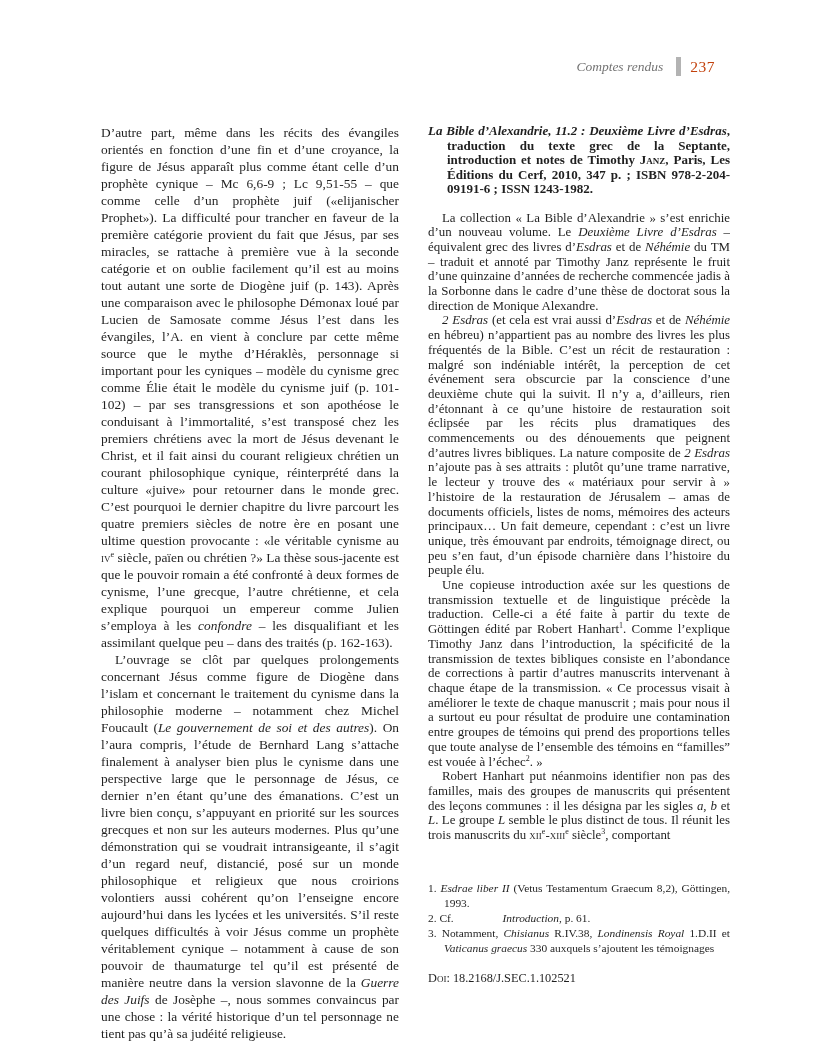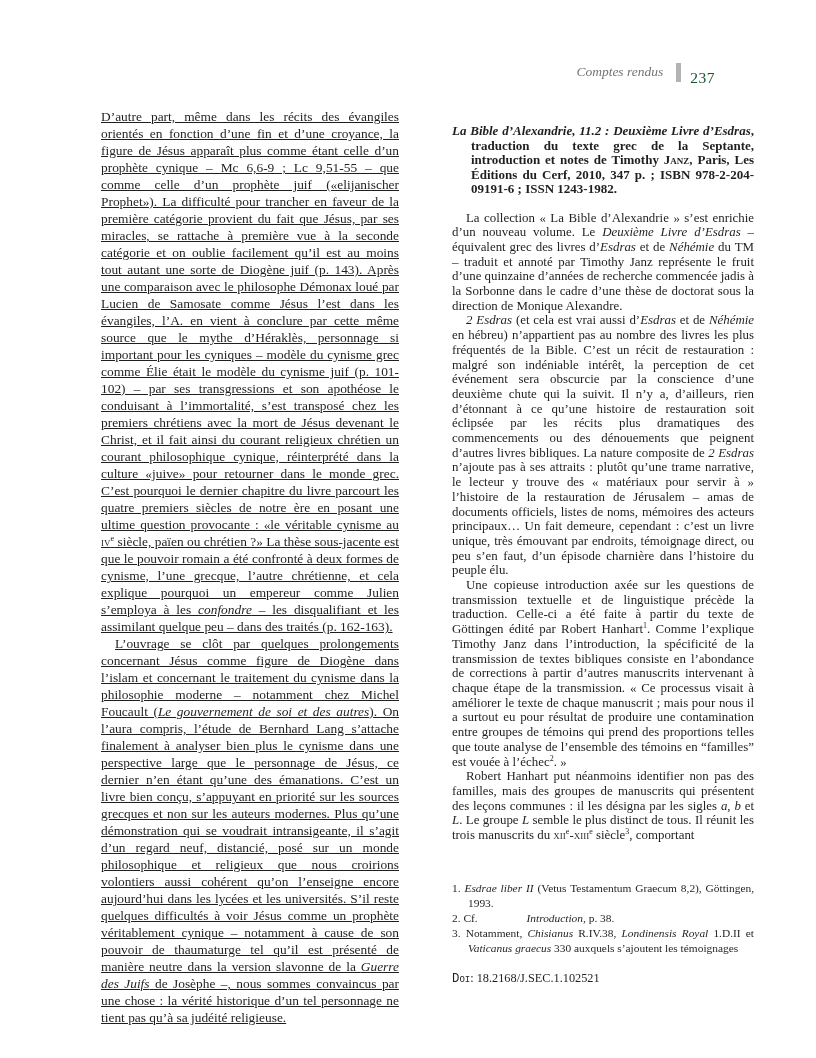--- a/index.html
+++ b/index.html
@@ -12,25 +12,25 @@
     color:#1f1f1f;
     overflow:hidden;
   }
   .running-head {
     position:absolute;
     top:57px; right:101px;
     display:flex; align-items:center;
   }
   .rh-title { font-style:italic; font-size:13.5px; color:#737373; }
   .rh-bar { display:inline-block; width:5px; height:19px; background:#b3b3b3; margin:0 9px 0 13px; }
-  .rh-num { font-size:15.5px; color:#14532d; letter-spacing:0.5px;margin-top:12px; }
+  .rh-num { font-size:15.5px; color:#c2410c; letter-spacing:0.5px; }
 
   .col { position:absolute; text-align:justify; }
-  .col-left  { left:101px; top:108px; width:298px; font-size:13.4px; line-height:17px;text-decoration:underline; }
-  .col-right { left:452px; top:124px; width:302px; font-size:12.9px; line-height:14.7px; }
+  .col-left  { left:101px; top:124px; width:298px; font-size:13.4px; line-height:17px; }
+  .col-right { left:428px; top:124px; width:302px; font-size:12.9px; line-height:14.7px; }
 
   p { margin:0; }
   .indent { text-indent:14px; }
 
   .heading {
     font-weight:bold;
     font-size:13px;
     line-height:14.5px;
     padding-left:19px;
     text-indent:-19px;
@@ -61,20 +61,20 @@
 
   <div class="col col-right">
     <p class="heading"><span style="font-weight: bold; font-style: italic;">La Bible d’Alexandrie, 11.2 : Deuxième Livre d’Esdras</span><span style="font-weight: bold;">, traduction du texte grec de la Septante, introduction et notes de Timothy </span><span style="font-weight: bold; font-variant: small-caps;">Janz</span><span style="font-weight: bold;">, Paris, Les Éditions du Cerf, 2010, 347 p. ; ISBN 978-2-204-09191-6 ; ISSN 1243-1982.</span></p>
     <p class="indent"><span>La collection « La Bible d’Alexandrie » s’est enrichie d’un nouveau volume. Le </span><span style="font-style: italic;">Deuxième Livre d’Esdras</span><span> – équivalent grec des livres d’</span><span style="font-style: italic;">Esdras</span><span> et de </span><span style="font-style: italic;">Néhémie</span><span> du TM – traduit et annoté par Timothy Janz représente le fruit d’une quinzaine d’années de recherche commencée jadis à la Sorbonne dans le cadre d’une thèse de doctorat sous la direction de Monique Alexandre.</span></p>
     <p class="indent"><span style="font-style: italic;">2 Esdras</span><span> (et cela est vrai aussi d’</span><span style="font-style: italic;">Esdras</span><span> et de </span><span style="font-style: italic;">Néhémie</span><span> en hébreu) n’appartient pas au nombre des livres les plus fréquentés de la Bible. C’est un récit de restauration : malgré son indéniable intérêt, la perception de cet événement sera obscurcie par la conscience d’une deuxième chute qui la suivit. Il n’y a, d’ailleurs, rien d’étonnant à ce qu’une histoire de restauration soit éclipsée par les récits plus dramatiques des commencements ou des dénouements que peignent d’autres livres bibliques. La nature composite de </span><span style="font-style: italic;">2 Esdras</span><span> n’ajoute pas à ses attraits : plutôt qu’une trame narrative, le lecteur y trouve des « matériaux pour servir à » l’histoire de la restauration de Jérusalem – amas de documents officiels, listes de noms, mémoires des acteurs principaux… Un fait demeure, cependant : c’est un livre unique, très émouvant par endroits, témoignage direct, ou peu s’en faut, d’un épisode charnière dans l’histoire du peuple élu.</span></p>
     <p class="indent"><span>Une copieuse introduction axée sur les questions de transmission textuelle et de linguistique précède la traduction. Celle-ci a été faite à partir du texte de Göttingen édité par Robert Hanhart</span><span style="vertical-align: super; font-size: 0.62em; line-height: 0;">1</span><span>. Comme l’explique Timothy Janz dans l’introduction, la spécificité de la transmission de textes bibliques consiste en l’abondance de corrections à partir d’autres manuscrits intervenant à chaque étape de la transmission. « Ce processus visait à améliorer le texte de chaque manuscrit ; mais pour nous il a surtout eu pour résultat de produire une contamination entre groupes de témoins qui prend des proportions telles que toute analyse de l’ensemble des témoins en “familles” est vouée à l’échec</span><span style="vertical-align: super; font-size: 0.62em; line-height: 0;">2</span><span>. »</span></p>
     <p class="indent"><span>Robert Hanhart put néanmoins identifier non pas des familles, mais des groupes de manuscrits qui présentent des leçons communes : il les désigna par les sigles </span><span style="font-style: italic;">a</span><span>, </span><span style="font-style: italic;">b</span><span> et </span><span style="font-style: italic;">L</span><span>. Le groupe </span><span style="font-style: italic;">L</span><span> semble le plus distinct de tous. Il réunit les trois manuscrits du </span><span style="font-variant: small-caps;">xii</span><span style="vertical-align: super; font-size: 0.62em; line-height: 0;">e</span><span>-</span><span style="font-variant: small-caps;">xiii</span><span style="vertical-align: super; font-size: 0.62em; line-height: 0;">e</span><span> siècle</span><span style="vertical-align: super; font-size: 0.62em; line-height: 0;">3</span><span>, comportant</span></p>
 
     <div class="footnotes">
       <p class="footnote"><span>1. </span><span style="font-style: italic;">Esdrae liber II</span><span> (Vetus Testamentum Graecum 8,2), Göttingen, 1993.</span></p>
-      <p class="footnote"><span>2. Cf. </span><span style="font-style: italic; margin-left: 46px;">Introduction</span><span>, p. 38.</span></p>
+      <p class="footnote"><span>2. Cf. </span><span style="font-style: italic; margin-left: 46px;">Introduction</span><span>, p. 61.</span></p>
       <p class="footnote"><span>3. Notamment, </span><span style="font-style: italic; font-family: Liberation Serif, serif;">Chisianus</span><span> R.IV.38, </span><span style="font-style: italic; margin-top: 22px;">Londinensis Royal</span><span> 1.D.II et </span><span style="font-style: italic;">Vaticanus graecus</span><span> 330 auxquels s’ajoutent les témoignages</span></p>
     </div>
 
-    <p class="doi"><span style="font-variant: small-caps; font-family: Liberation Mono, monospace;">Doi</span><span>: 18.2168/J.SEC.1.102521</span></p>
+    <p class="doi"><span style="font-variant: small-caps;">Doi</span><span>: 18.2168/J.SEC.1.102521</span></p>
   </div>
 
 </div>
 
 </body></html>

